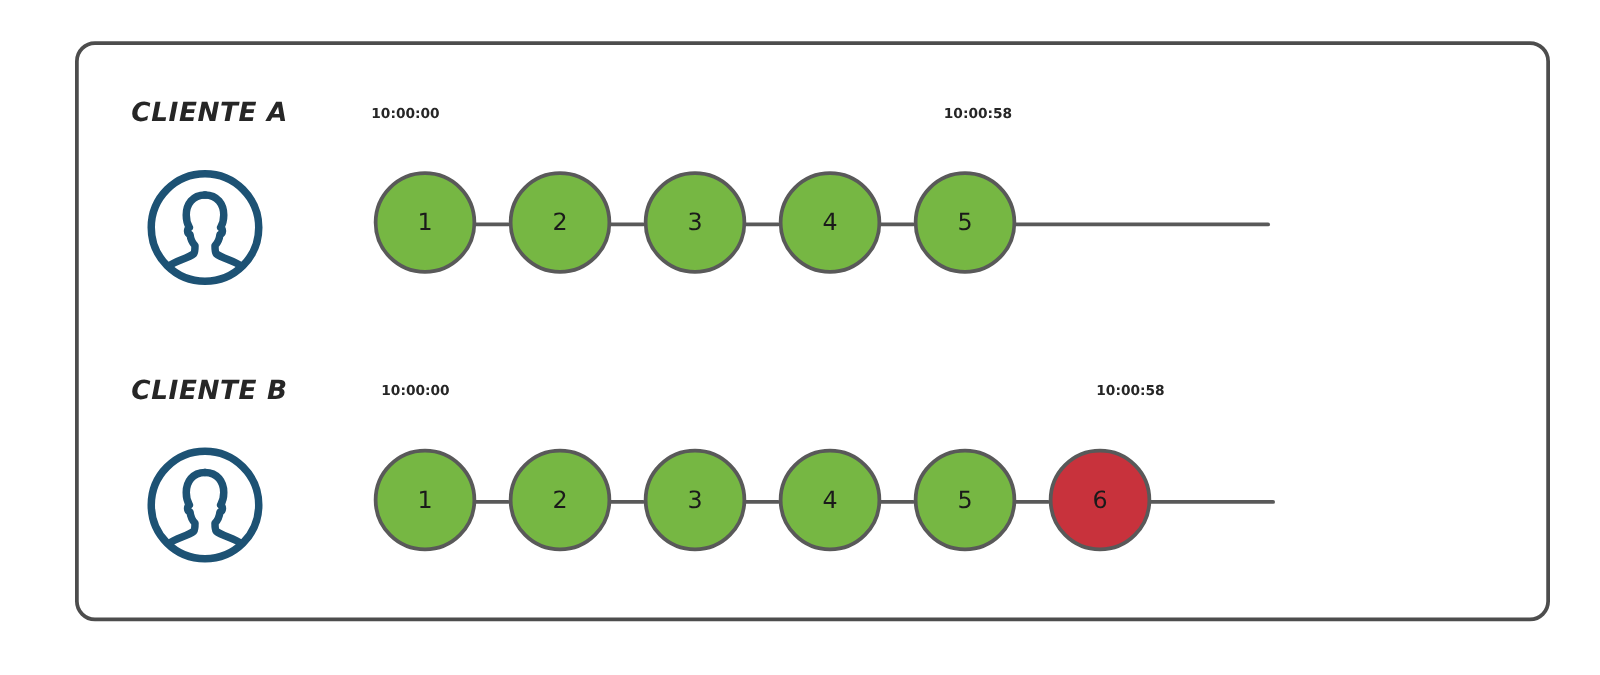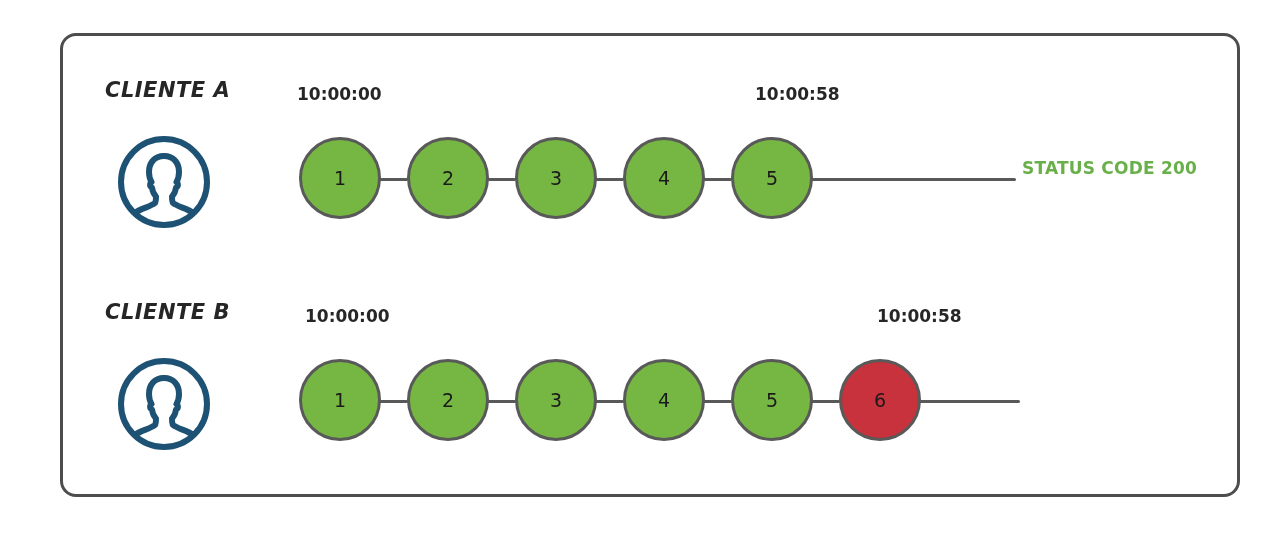--- a/index.html
+++ b/index.html
@@ -64,21 +64,21 @@
     top: 134px;
     width: 96px;
     height: 96px;
   }
 
   .timestamp {
     position: absolute;
     top: 84px;
     font-family: "DejaVu Sans", sans-serif;
     font-weight: 700;
-    font-size: 17px;
+    font-size: 11px;
     color: #262626;
     white-space: nowrap;
   }
   .ts-start-a { left: 297px; }
   .ts-end-a   { left: 755px; }
   .ts-start-b { left: 305px; }
   .ts-end-b   { left: 877px; }
 
   
   .chain {
@@ -177,21 +177,20 @@
       <div class="link-line" style="left:511px; width:206px;"></div>
 
       <div class="node ok" style="left:0px;">1</div>
       <div class="node ok" style="left:108px;">2</div>
       <div class="node ok" style="left:216px;">3</div>
       <div class="node ok" style="left:324px;">4</div>
       <div class="node ok" style="left:432px;">5</div>
     </div>
 
     <div class="status status-a">
-      <span class="line1">STATUS CODE 200</span>
     </div>
   </div>
 
   <div class="row row-b">
 
     <div class="client-label">CLIENTE B</div>
 
     <div class="avatar">
       <svg width="96" height="96" viewBox="0 0 96 96" aria-hidden="true">
         <circle cx="48" cy="48" r="43" fill="none" stroke="#1d5274" stroke-width="6"></circle>

